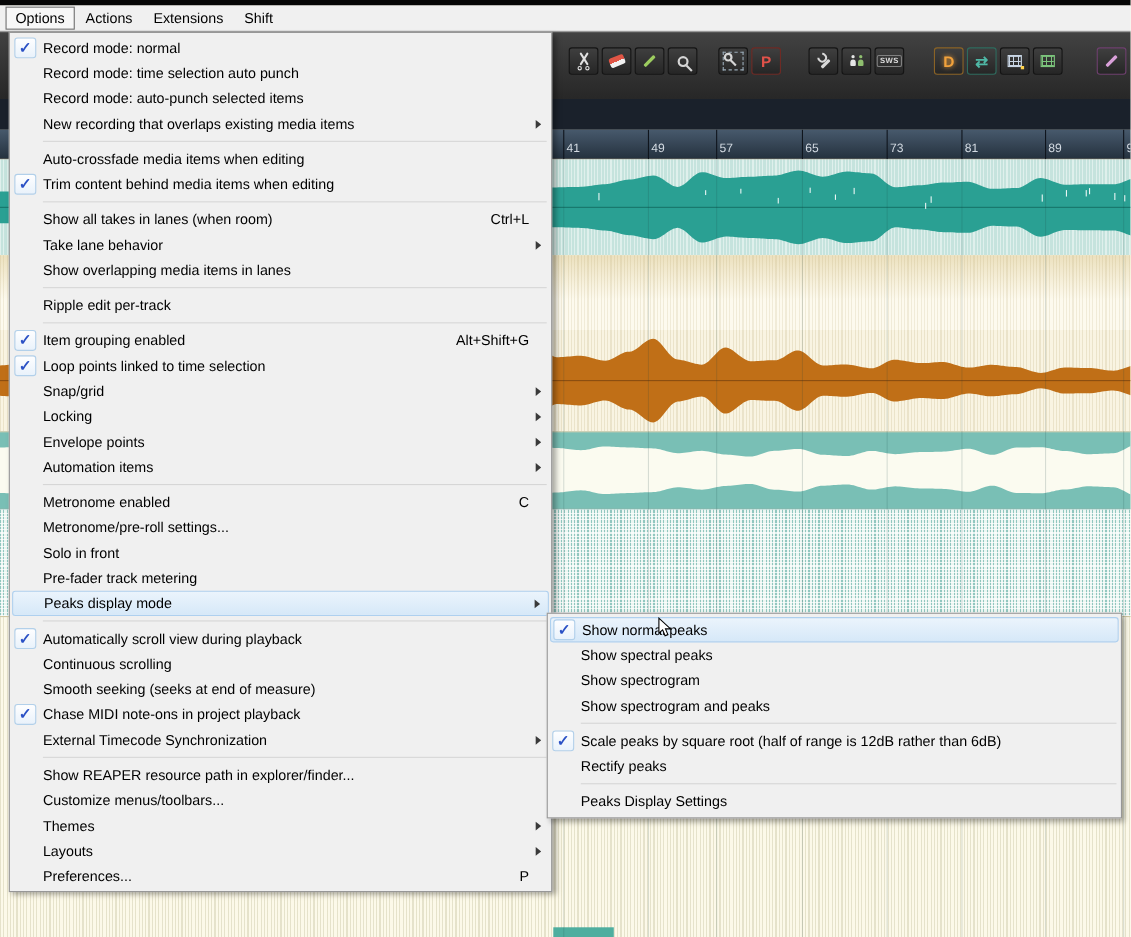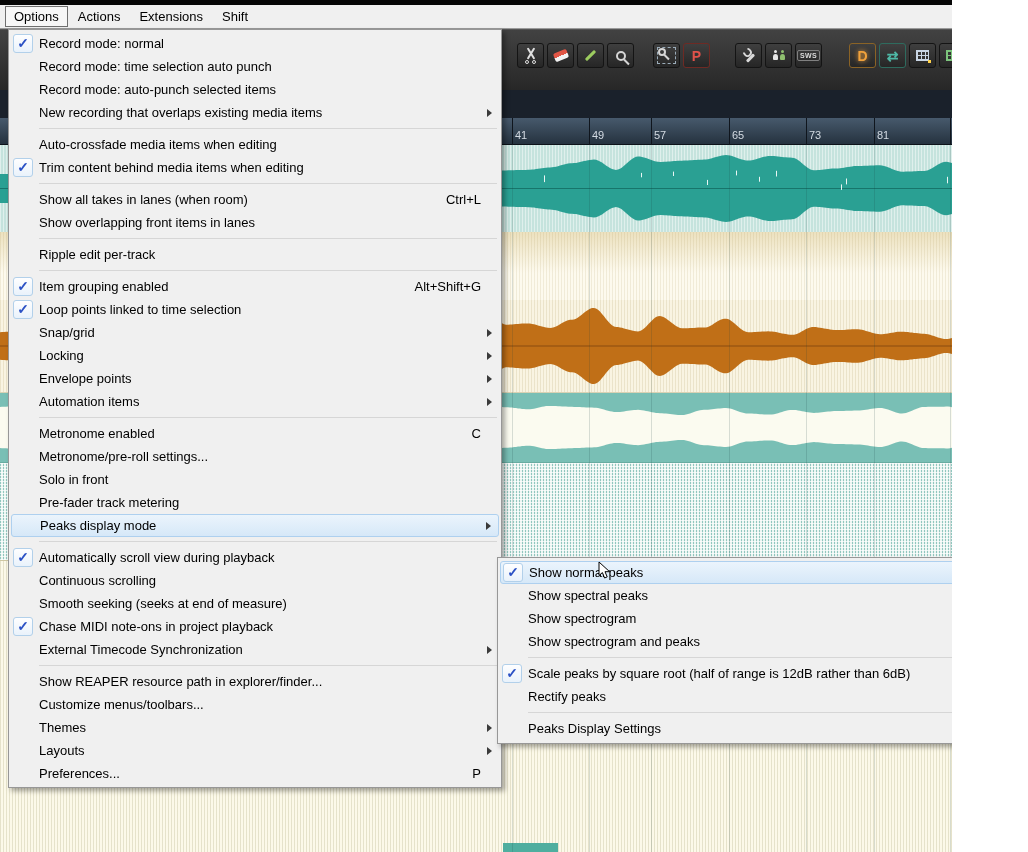--- a/index.html
+++ b/index.html
@@ -1,17 +1,17 @@
 <!DOCTYPE html>
 <html><head>
 <meta charset="utf-8">
 <style>
   *{margin:0;padding:0;box-sizing:border-box}
   html,body{width:1028px;height:852px;overflow:hidden;background:#fff}
-  .screen{position:relative;width:952px;height:852px;overflow:hidden;
+  .screen{position:relative;width:1028px;height:852px;overflow:hidden;
           font-family:"Liberation Sans",sans-serif;background:#fbf8e6;color:#000}
 
   
   .top-strip{position:absolute;left:0;top:0;width:100%;height:5px;background:#060606}
   .menubar{position:absolute;left:0;top:5px;width:100%;height:24px;background:#f0f0f0;
            border-bottom:1px solid #9a9a9a;display:flex;align-items:center;
            padding-left:5px;font-size:13px}
   .mb-item{padding:3px 9px;margin-right:1px;white-space:nowrap}
   .mb-item.active{background:#f7f7f7;border:1px solid #6f6f6f;padding:2px 8px}
 
@@ -244,21 +244,22 @@
   <div class="menu options-menu">
       <div class="mi"><span class="chk">✓</span><span class="lbl">Record mode: normal</span></div>
       <div class="mi"><span class="lbl">Record mode: time selection auto punch</span></div>
       <div class="mi"><span class="lbl">Record mode: auto-punch selected items</span></div>
       <div class="mi"><span class="lbl">New recording that overlaps existing media items</span><span class="sub"></span></div>
       <div class="msep"></div>
       <div class="mi"><span class="lbl">Auto-crossfade media items when editing</span></div>
       <div class="mi"><span class="chk">✓</span><span class="lbl">Trim content behind media items when editing</span></div>
       <div class="msep"></div>
       <div class="mi"><span class="lbl">Show all takes in lanes (when room)</span><span class="sc">Ctrl+L</span></div>
-      <div class="mi"><span class="lbl">Show overlapping front items in lanes</span></div>
+      <div class="mi"><span class="lbl">Take lane behavior</span><span class="sub"></span></div>
+      <div class="mi"><span class="lbl">Show overlapping media items in lanes</span></div>
       <div class="msep"></div>
       <div class="mi"><span class="lbl">Ripple edit per-track</span></div>
       <div class="msep"></div>
       <div class="mi"><span class="chk">✓</span><span class="lbl">Item grouping enabled</span><span class="sc">Alt+Shift+G</span></div>
       <div class="mi"><span class="chk">✓</span><span class="lbl">Loop points linked to time selection</span></div>
       <div class="mi"><span class="lbl">Snap/grid</span><span class="sub"></span></div>
       <div class="mi"><span class="lbl">Locking</span><span class="sub"></span></div>
       <div class="mi"><span class="lbl">Envelope points</span><span class="sub"></span></div>
       <div class="mi"><span class="lbl">Automation items</span><span class="sub"></span></div>
       <div class="msep"></div>

